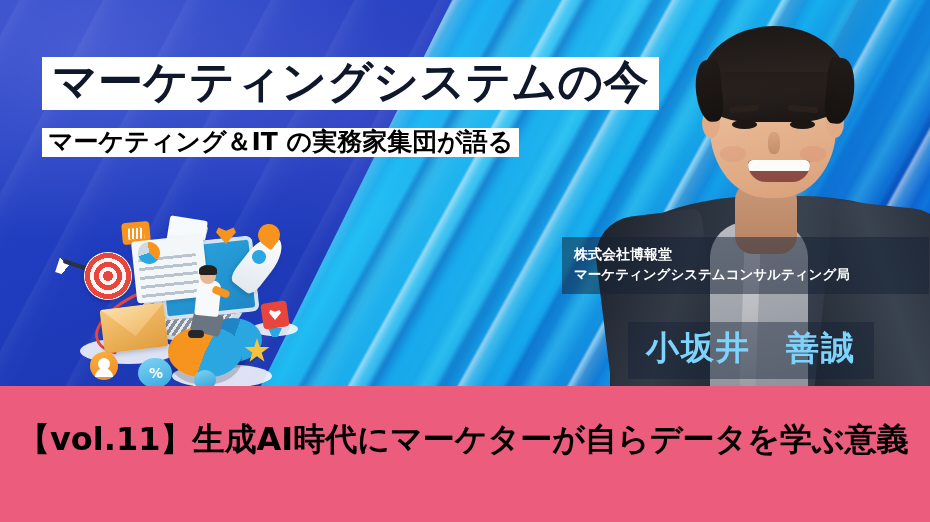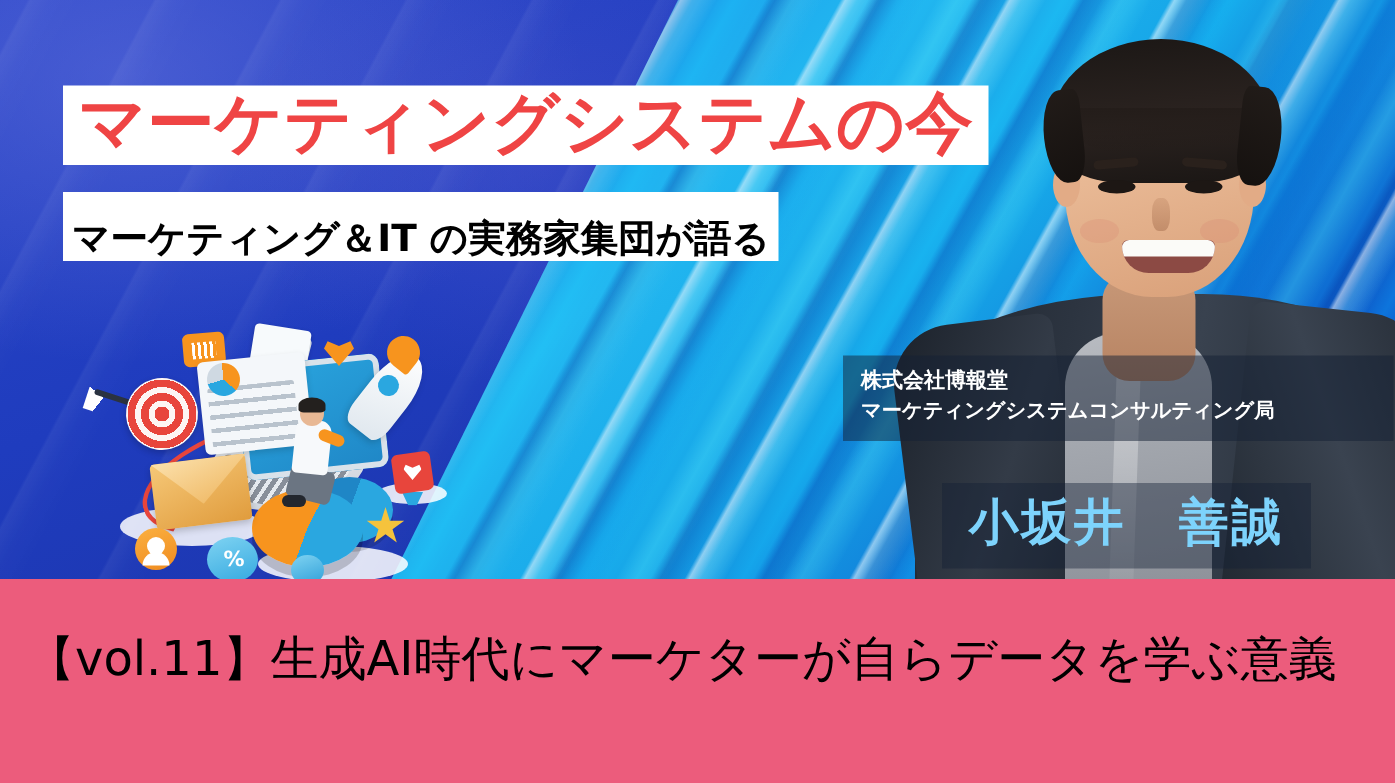--- a/index.html
+++ b/index.html
@@ -86,28 +86,28 @@
 
   
   .title-band{
     position:absolute;left:42px;top:57px;
     background:#ffffff;
     padding:2px 10px 6px 10px;
     line-height:1.0;
   }
   .title-band .t{
     font-family:"DejaVu Sans","Liberation Sans",sans-serif;
-    font-weight:700;font-size:45px;color:#ef4444;letter-spacing:0px;
+    font-weight:700;font-size:45px;color:#0f172a;letter-spacing:0px;
     white-space:nowrap;display:block;
   }
 
   .sub-band{
     position:absolute;left:42px;
     background:#ffffff;
-    padding:18px 6px 3px 6px;
+    padding:1px 6px 3px 6px;
     line-height:1.0;
   }
   .sub-band .s{
     font-family:"DejaVu Sans","Liberation Sans",sans-serif;
     font-weight:700;font-size:25px;color:#000;white-space:nowrap;display:block;
   }
   #sub1{top:128px;}
   #sub2{top:170px;}
 
   
@@ -212,21 +212,21 @@
   }
 
   
   .pink-banner{
     position:absolute;left:0;top:386px;width:930px;height:136px;
     background:#ec5c7c;
   }
   .pink-banner .bt{
     position:absolute;left:18px;top:32px;
     font-family:"DejaVu Sans","Liberation Sans",sans-serif;
-    font-weight:400;font-size:32px;color:#000;white-space:nowrap;letter-spacing:0px;
+    font-weight:700;font-size:32px;color:#000;white-space:nowrap;letter-spacing:0px;
   }
 
   
   .illus{position:absolute;left:76px;top:218px;width:280px;height:170px;}
   .il{position:absolute;}
   .shadow-blob{background:rgba(255,255,255,.85);border-radius:50%;filter:blur(0.5px);}
   .laptop-base{
     left:56px;top:86px;width:104px;height:36px;
     background:linear-gradient(160deg,#e9edf2,#c7cdd6);
     transform:skewX(-28deg) rotate(7deg);border-radius:4px;

